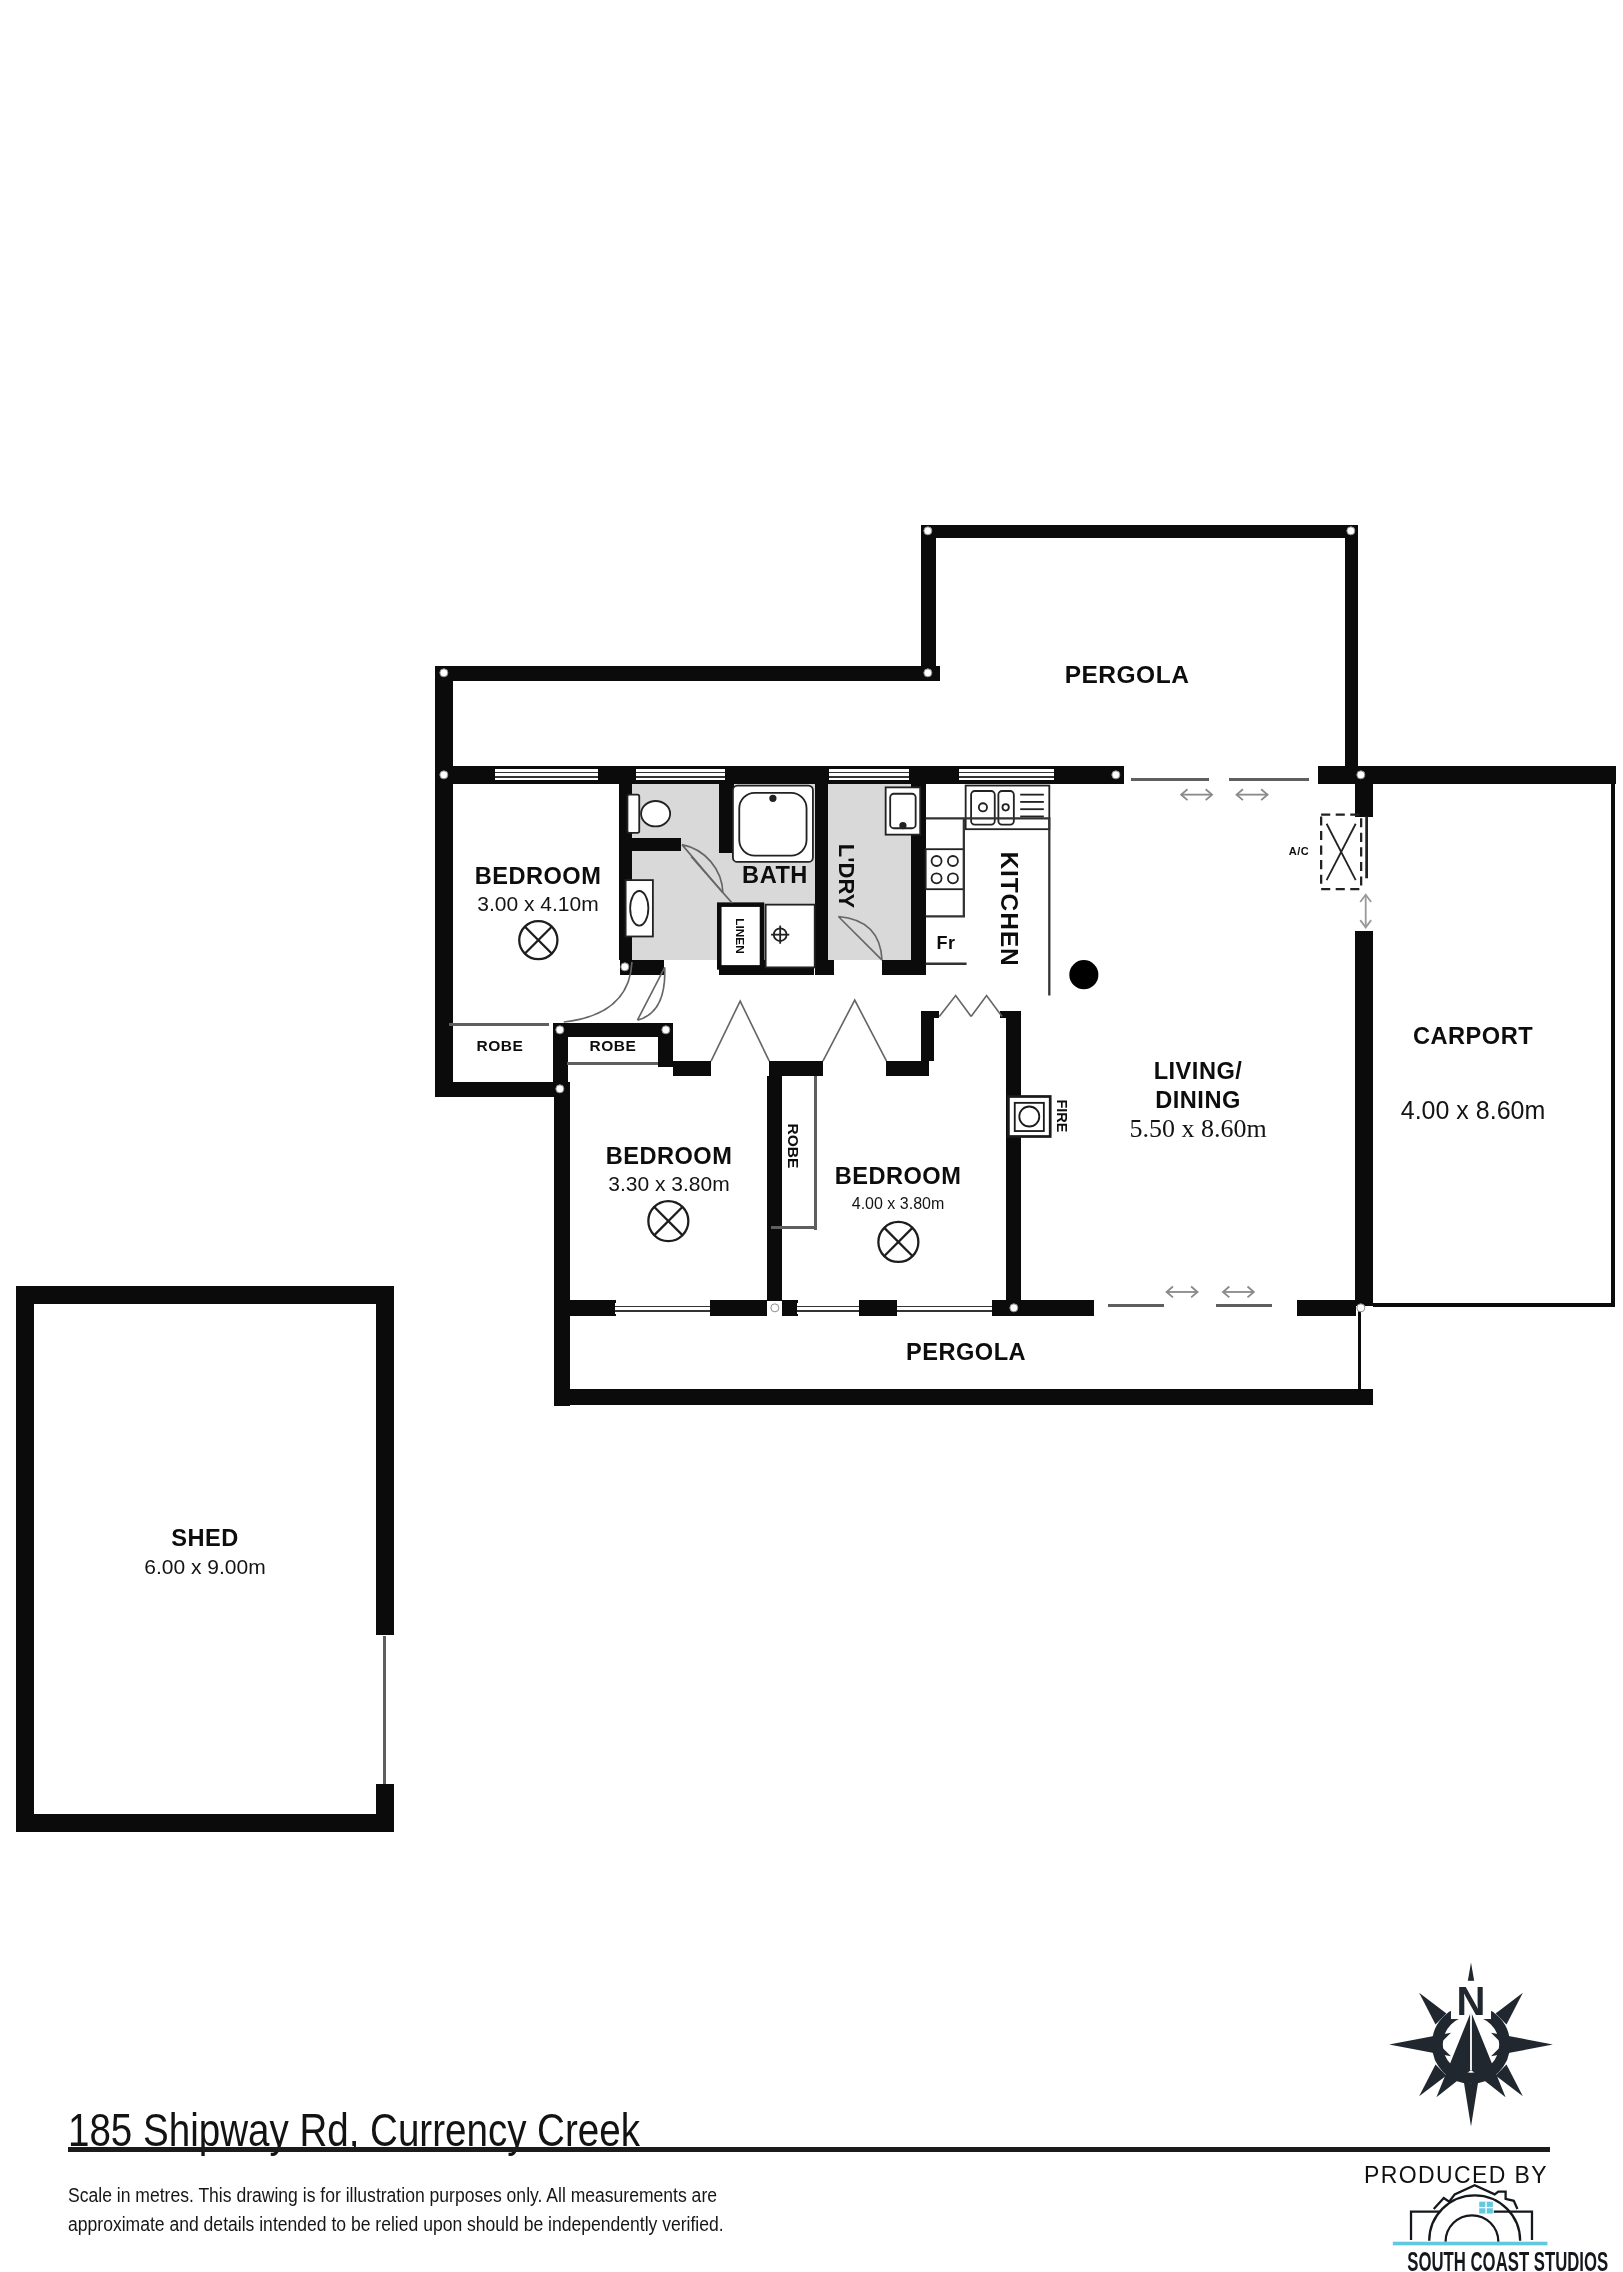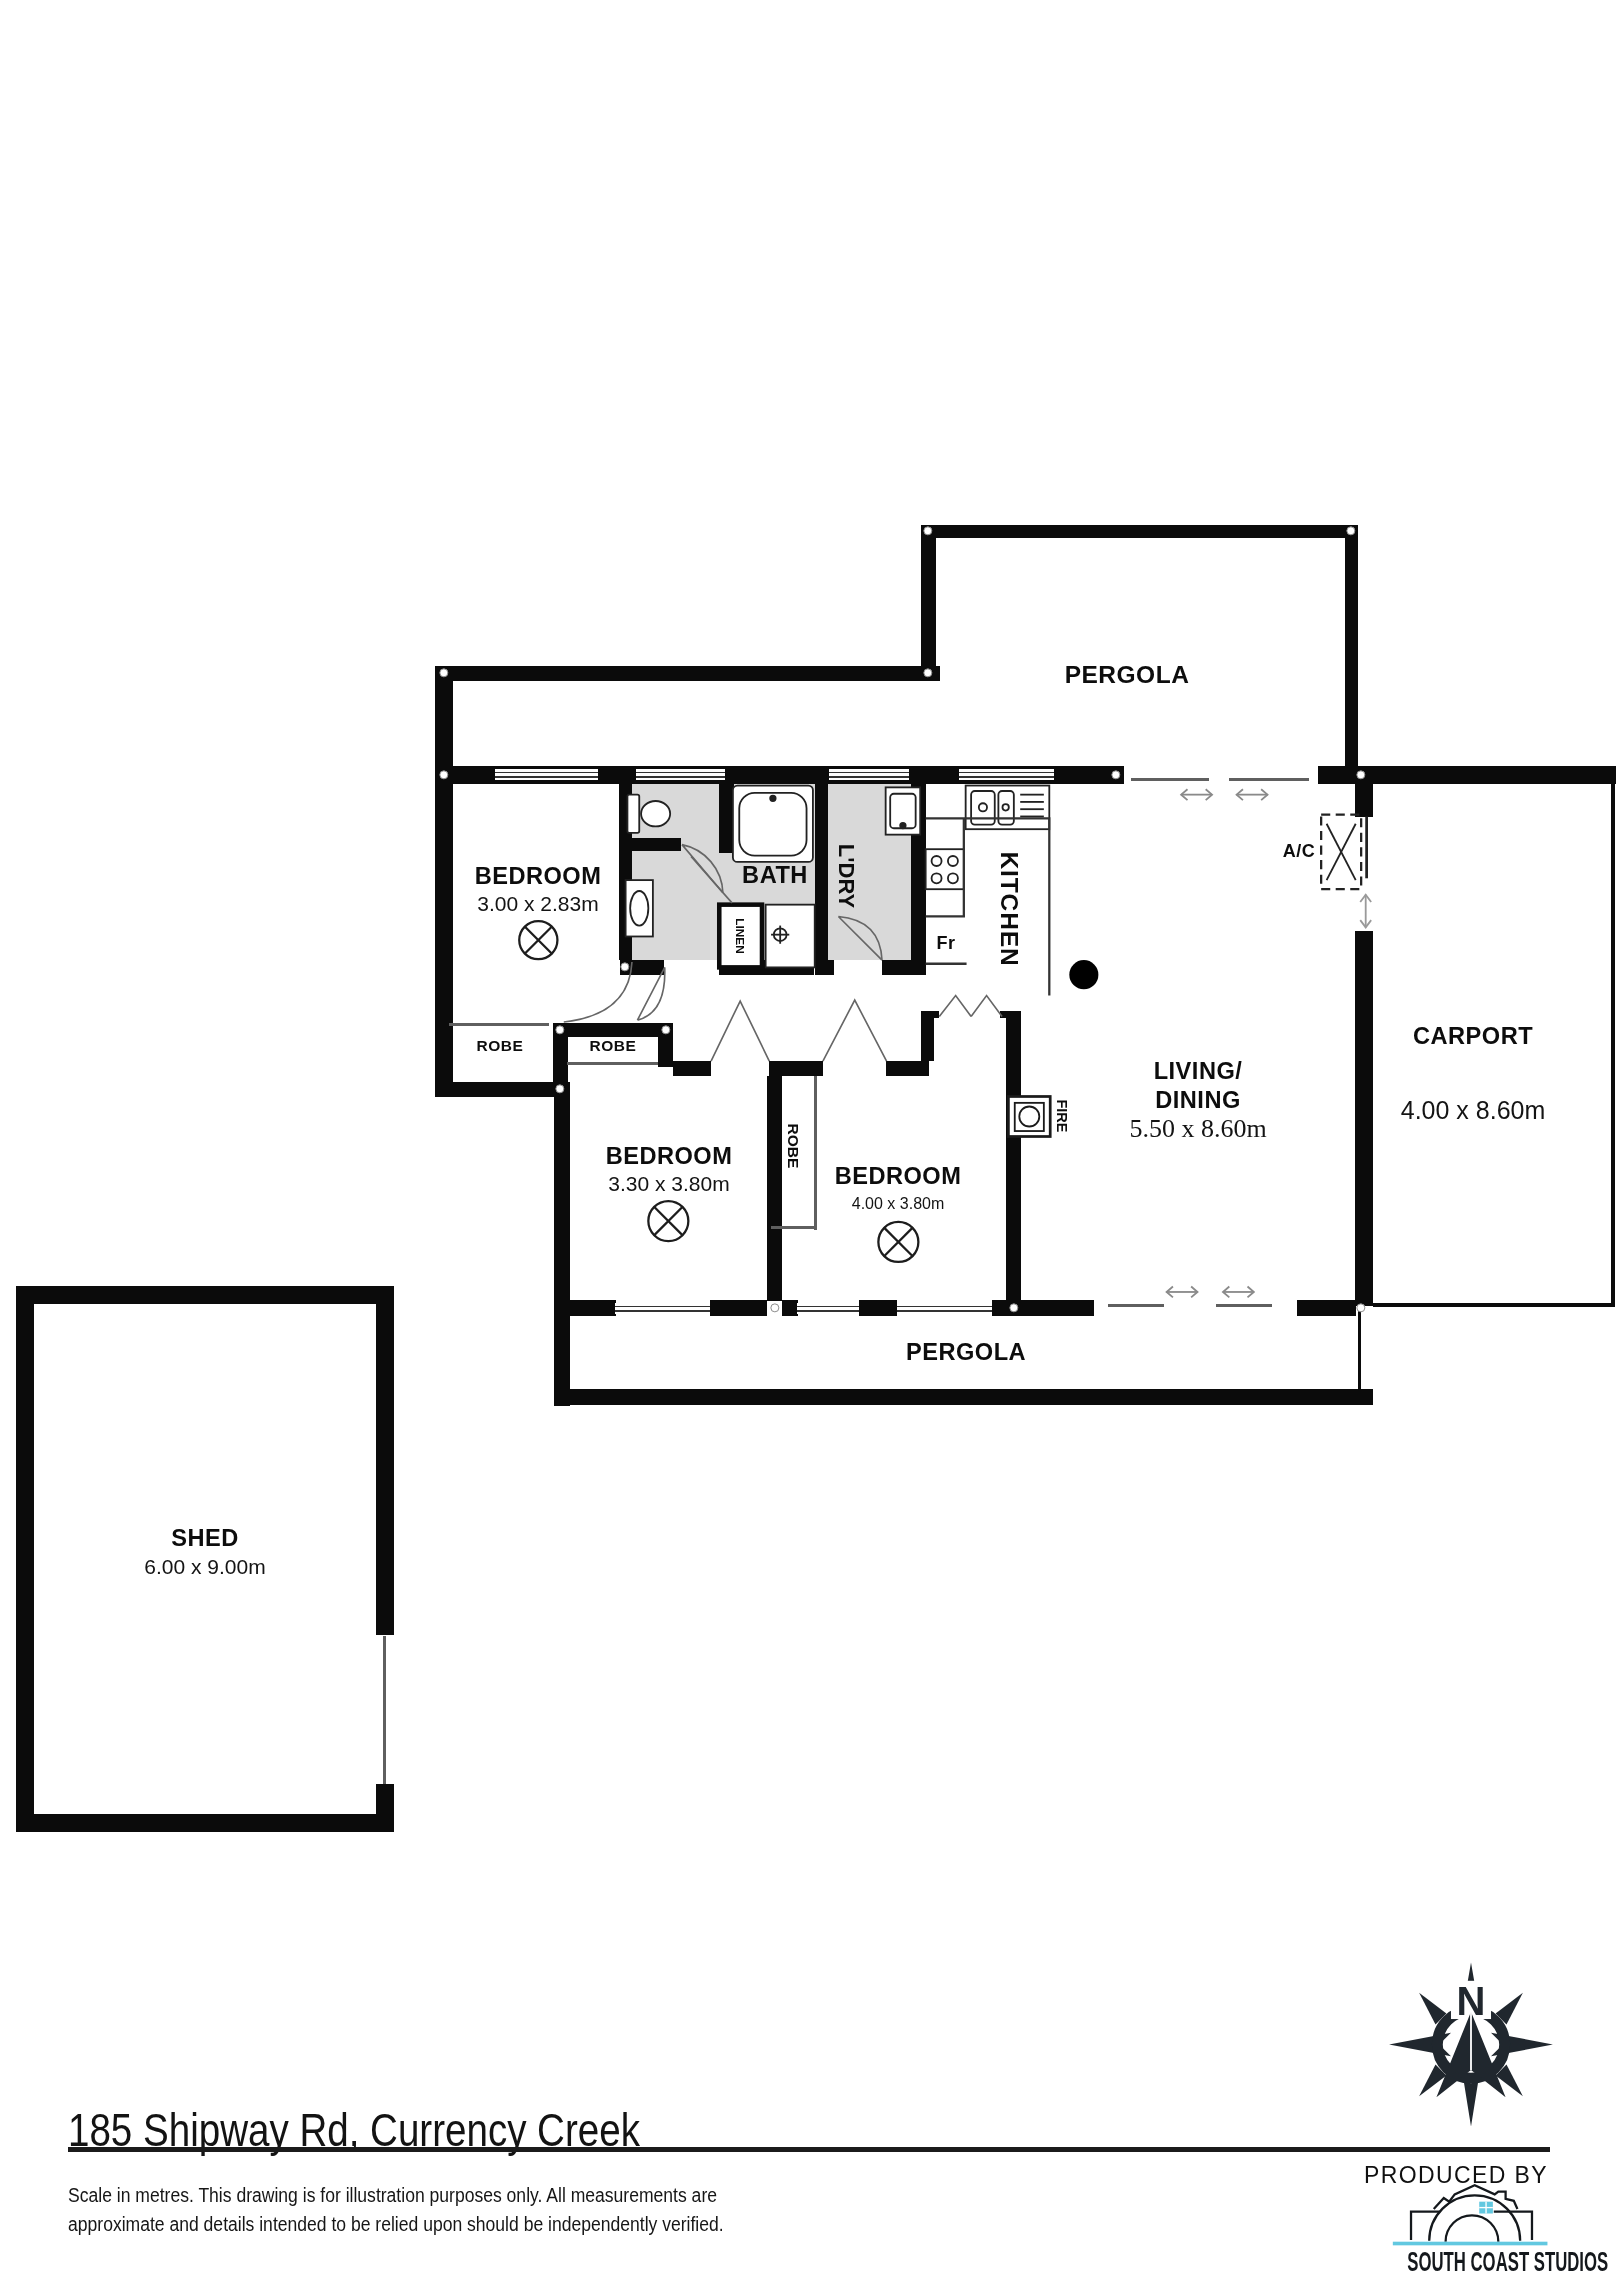--- a/index.html
+++ b/index.html
@@ -235,21 +235,21 @@
   <div class="node" style="left:666px;top:1030px;"></div>
   <div class="node" style="left:625px;top:967px;"></div>
   <div class="node" style="left:560px;top:1089px;"></div>
   <div class="node" style="left:775px;top:1308px;"></div>
   <div class="node" style="left:1014px;top:1308px;"></div>
   <div class="node" style="left:1361px;top:1308px;"></div>
 
   <div class="lbl" style="left:1127px;top:675px;font-size:24.5px;">PERGOLA</div>
 
   <div class="lbl" style="left:538px;top:876px;font-size:23.6px;">BEDROOM</div>
-  <div class="dim" style="left:538px;top:904px;font-size:21px;">3.00 x 2.83m</div>
+  <div class="dim" style="left:538px;top:904px;font-size:21px;">3.00 x 4.10m</div>
 
   <div class="lbl" style="left:775px;top:875px;font-size:23.6px;">BATH</div>
   <div class="vlbl" style="left:846px;top:876px;font-size:22px;">L'DRY</div>
   <div class="vlbl" style="left:740px;top:936px;font-size:11.8px;">LINEN</div>
   <div class="vlbl" style="left:1009px;top:909px;font-size:24.5px;letter-spacing:0.9px;">KITCHEN</div>
   <div class="lbl" style="left:946px;top:943px;font-size:18px;">Fr</div>
 
   <div class="lbl" style="left:500px;top:1046px;font-size:15.5px;">ROBE</div>
   <div class="lbl" style="left:613px;top:1046px;font-size:15.5px;">ROBE</div>
   <div class="vlbl" style="left:793px;top:1146px;font-size:15.5px;">ROBE</div>
@@ -262,21 +262,21 @@
 
   <div class="vlbl" style="left:1062px;top:1116px;font-size:14.5px;">FIRE</div>
 
   <div class="lbl" style="left:1198px;top:1071px;font-size:23.6px;">LIVING/</div>
   <div class="lbl" style="left:1198px;top:1100px;font-size:23.6px;">DINING</div>
   <div class="dim" style="left:1198px;top:1129px;font-size:26px;font-family:Liberation Serif, serif;">5.50 x 8.60m</div>
 
   <div class="lbl" style="left:1473px;top:1036px;font-size:23.6px;">CARPORT</div>
   <div class="dim" style="left:1473px;top:1065px;font-size:25px;margin-top:45px;">4.00 x 8.60m</div>
 
-  <div class="lbl" style="left:1299px;top:851px;font-size:18px;">A/C</div>
+  <div class="lbl" style="left:1299px;top:851px;font-size:11px;">A/C</div>
 
   <div class="lbl" style="left:966px;top:1352px;font-size:23.6px;">PERGOLA</div>
 
   <div class="lbl" style="left:205px;top:1538px;font-size:23.6px;">SHED</div>
   <div class="dim" style="left:205px;top:1567px;font-size:21px;">6.00 x 9.00m</div>
 
   <svg style="left:1380px;top:1957px;z-index:9;" width="182" height="175" viewBox="0 0 200 192">
     <g fill="#20272e">
       <polygon points="100,6 108,52 100,44 92,52"></polygon>
       <polygon points="100,186 109,130 100,139 91,130"></polygon>

